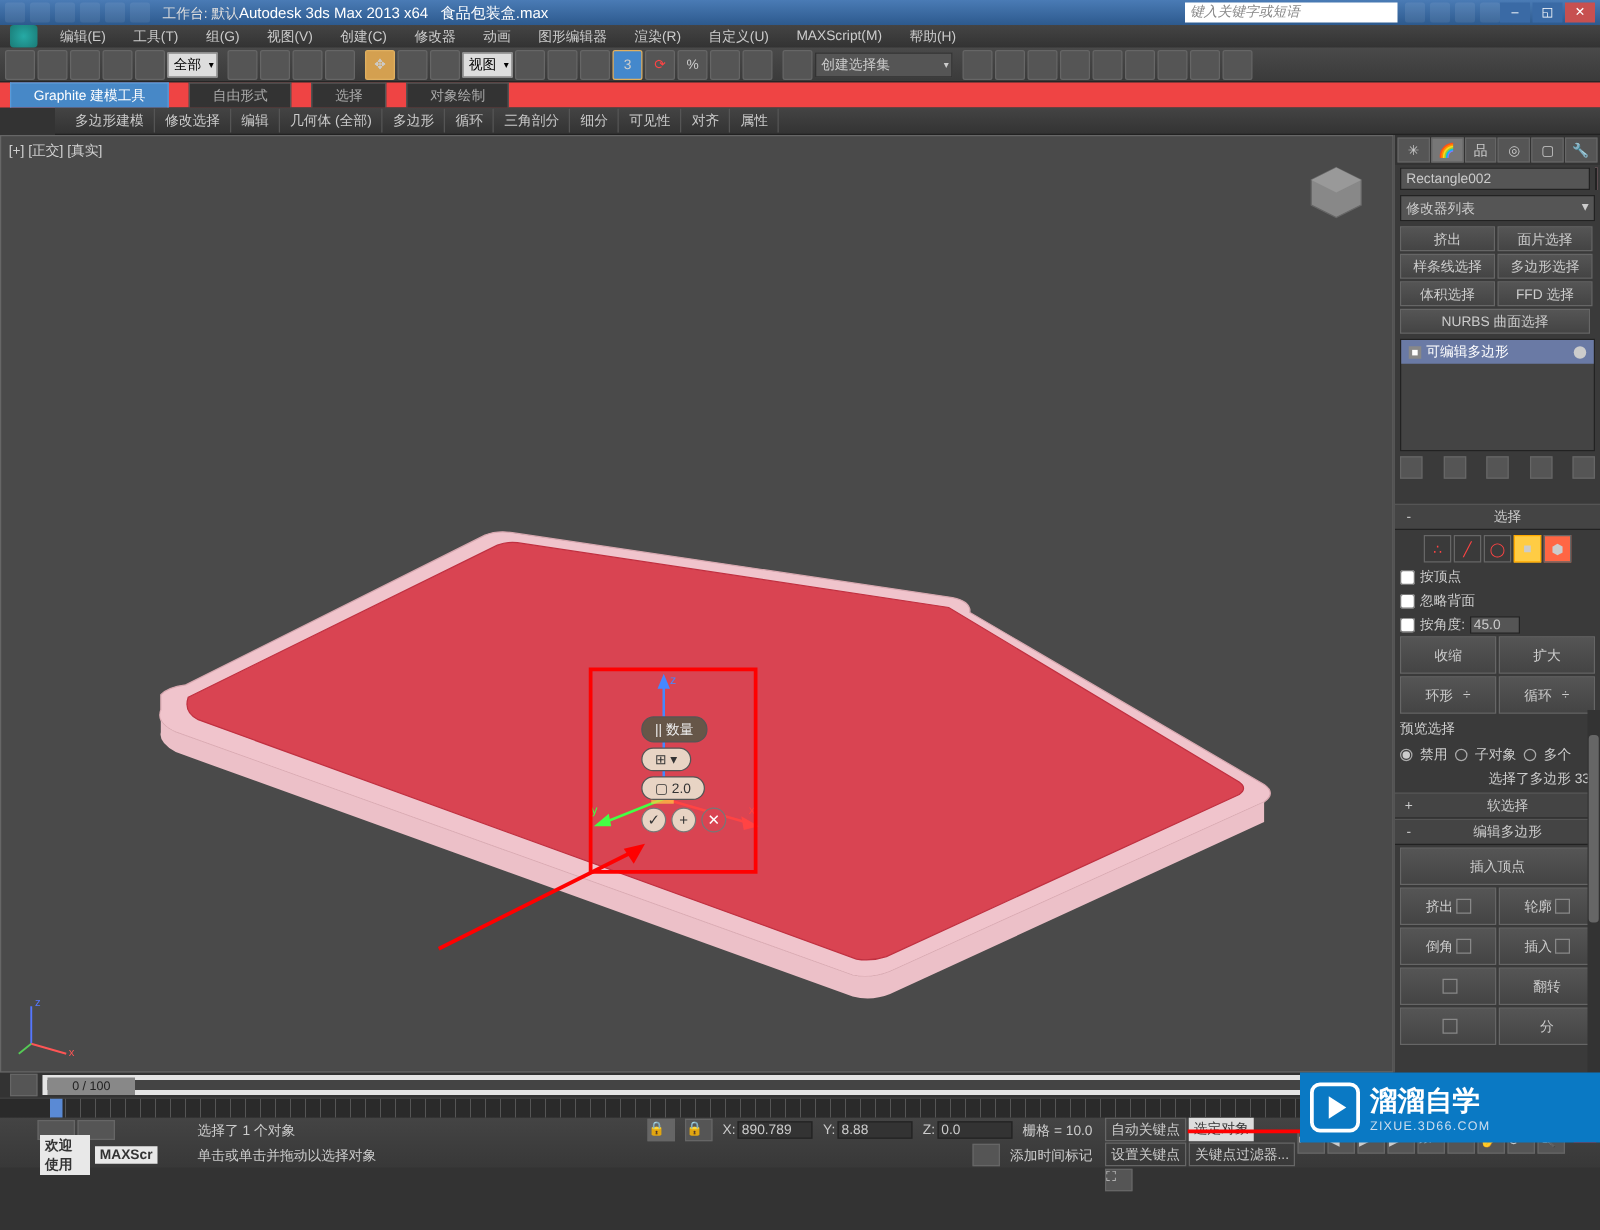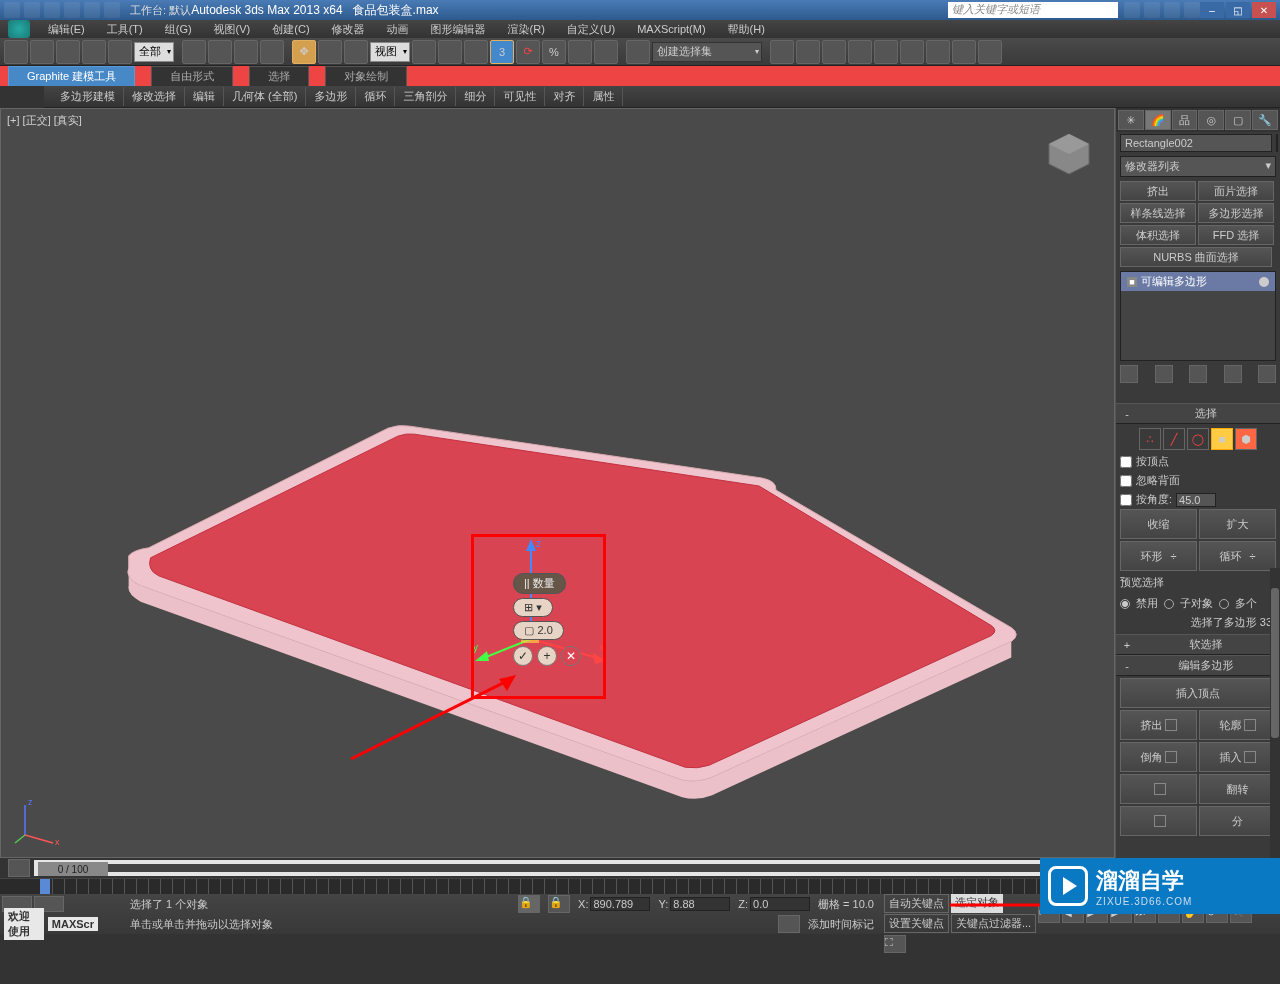--- a/index.html
+++ b/index.html
@@ -106,21 +106,21 @@
 
 .timeline-area { height: 20px; background: #333; display: flex; align-items: center; padding: 0 8px; gap: 4px; }
 .time-slider { flex: 1; height: 16px; background: #444; border: 4px solid #e5e5e5; position: relative; }
 .time-slider .handle { position: absolute; left: 0; width: 70px; height: 14px; background: #888; top: -2px; display:flex; align-items:center; justify-content:center; color:#222; font-size:10px; }
 .track-bar { height: 16px; background: #2a2a2a; border-top: 1px solid #444; position: relative; }
 .track-bar .ticks { position:absolute; left:40px; right:10px; top:0; bottom:0; background: repeating-linear-gradient(to right, #555 0, #555 1px, transparent 1px, transparent 12px); }
 .track-bar .marker { position:absolute; left:40px; top:0; bottom:0; width:10px; background:#5a8ad5; }
 
 
 .status-bar { height: 40px; background: linear-gradient(to bottom, #444, #383838); display: flex; font-size: 11px; }
-.status-left { width: 100px; display:flex; flex-direction:column; }
+.status-left { width: 100px; display:flex; flex-direction:column;margin-left:28px; }
 .status-left .row { display:flex; height:20px; align-items:center; gap:2px; padding:0 2px; }
 .status-left .row .bx { width:30px; height:16px; background:#555; border:1px solid #666; }
 .status-label { background:#e8e8e8; color:#333; padding:1px 4px; font-weight:bold; margin-left:2px; }
 .status-mid { flex: 1; display:flex; flex-direction:column;margin-left:24px; }
 .status-mid .row { height: 20px; display:flex; align-items:center; padding:0 6px; gap:8px; }
 .coord { display: flex; align-items:center; gap:2px; }
 .coord .cl { color:#ccc; }
 .coord input { width: 60px; background:#333; border:1px solid #222; color:#ccc; padding:0 2px; font-size:11px; }
 .status-right { width: 400px; display:flex; align-items:center; gap:2px; padding:0 4px; flex-wrap:wrap; }
 .sb-btn { width: 22px; height: 18px; background:#555; border:1px solid #666; }

